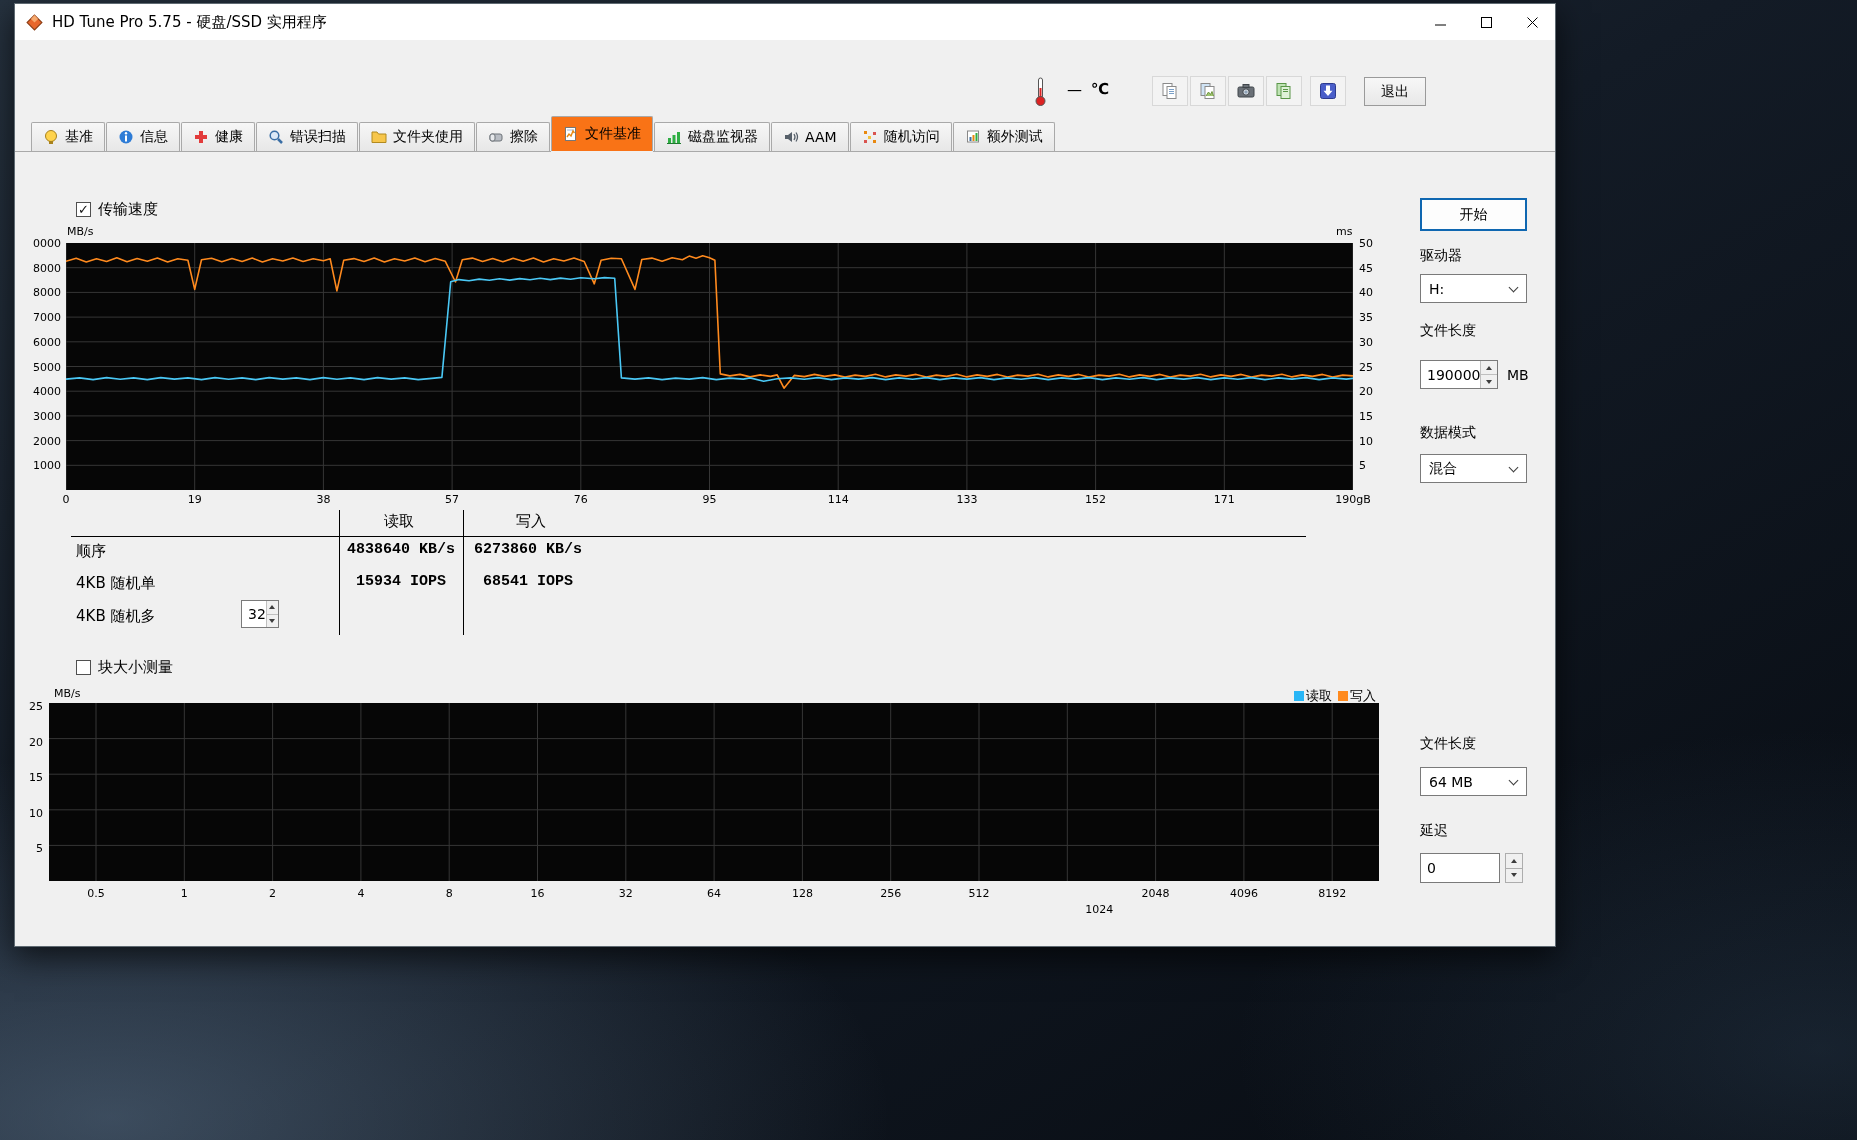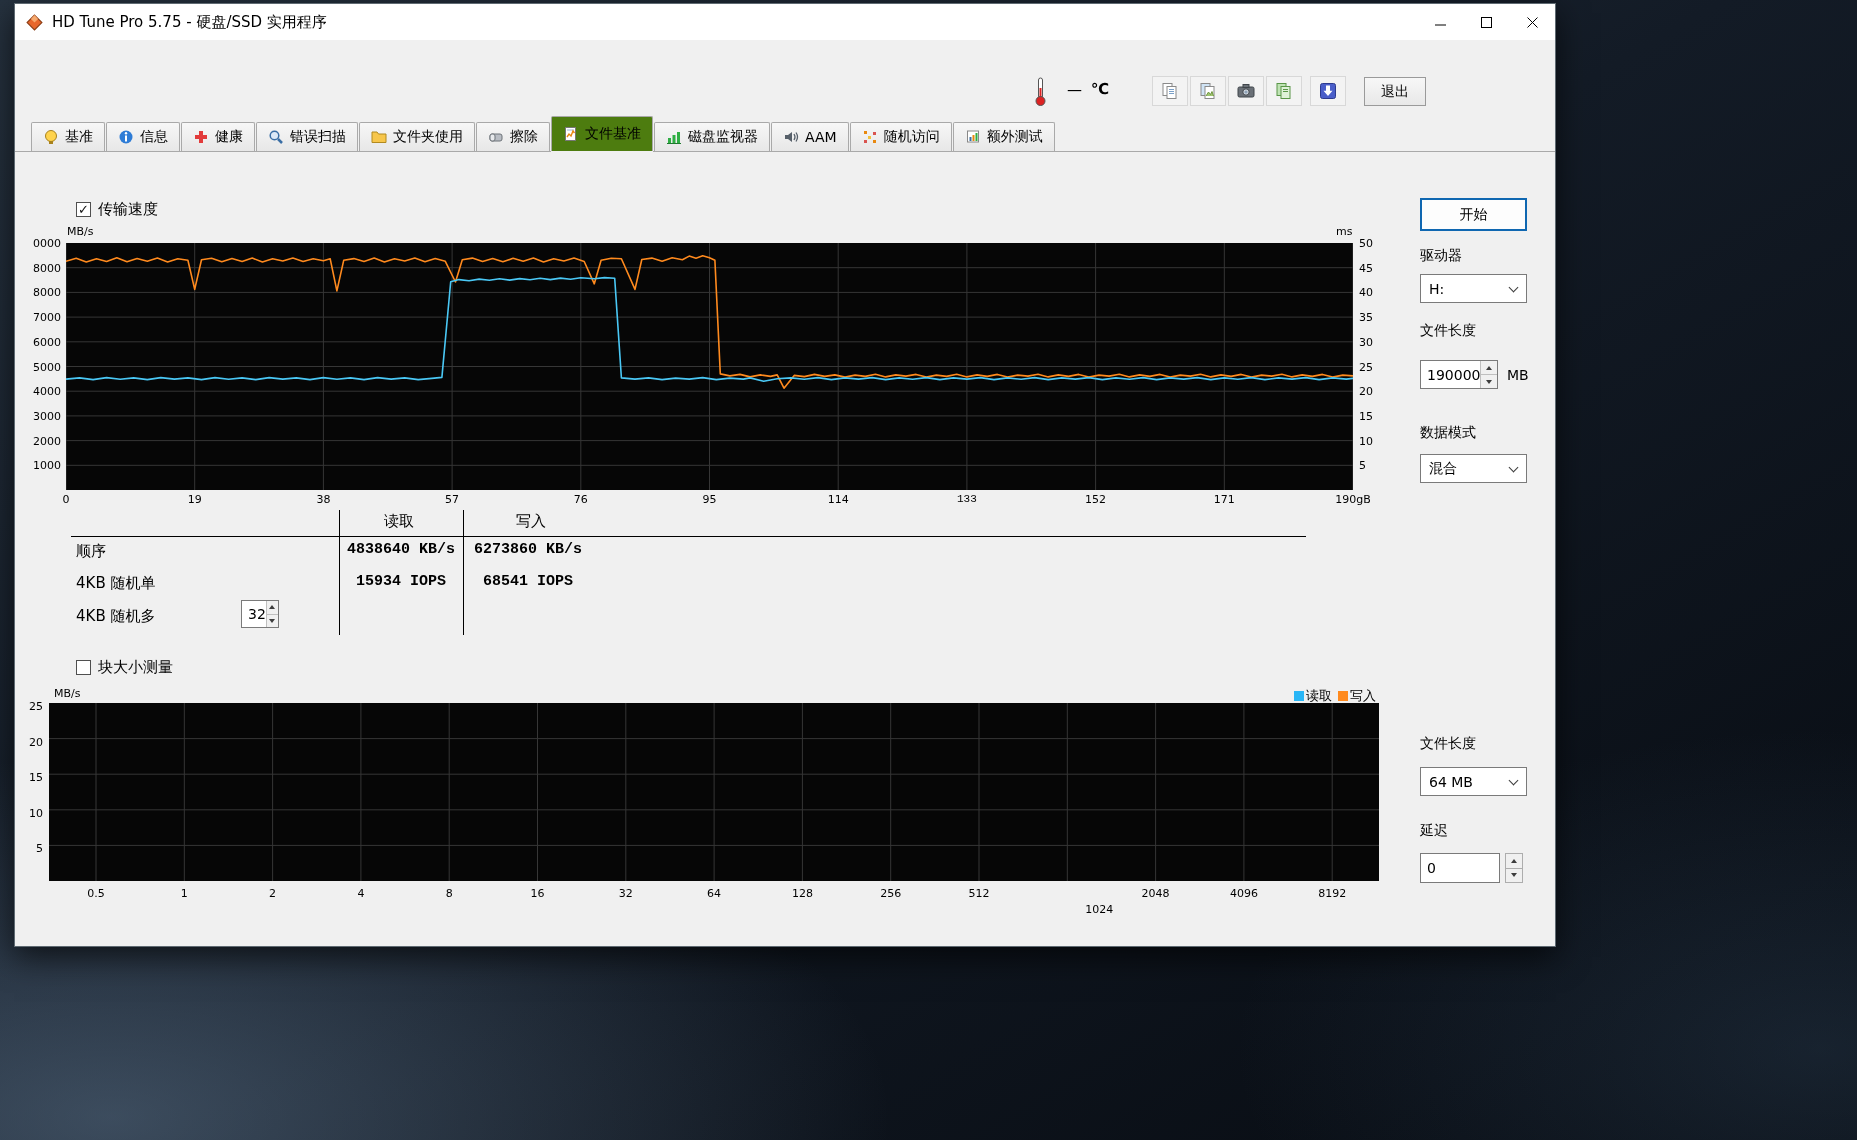--- a/index.html
+++ b/index.html
@@ -31,21 +31,21 @@
 #temp-val{position:absolute;left:1052px;top:13px;font-size:15px}
 #temp-unit{position:absolute;left:1076px;top:12px;font-size:15px;font-weight:700}
 .tool-btn{position:absolute;top:8px;width:36px;height:30px;display:flex;align-items:center;justify-content:center;border:1px solid #d8d8d8;background:#f3f3f3}
 #tb1{left:1137px}#tb2{left:1175px}#tb3{left:1213px}#tb4{left:1251px}#tb5{left:1295px}
 #exit-btn{position:absolute;left:1349px;top:9px;width:62px;height:29px;background:linear-gradient(#f7f7f7,#e8e8e8);
  border:1px solid #9a9a9a;font-size:14px;font-family:inherit}
 
 #tabbar{position:absolute;left:0;top:112px;right:17px;height:35px;display:flex;align-items:flex-end;padding-left:16px;z-index:2}
 .tab{height:29px;display:inline-flex;align-items:center;gap:6px;padding:0 11px;margin-right:1px;font-size:14px;
  background:linear-gradient(#f7f7f7,#e7e7e7);border:1px solid #a9a9a9;border-bottom:none;border-radius:2px 2px 0 0;white-space:nowrap}
-.tab.active{height:35px;background:#4d7c0f;position:relative;z-index:3;box-shadow:0 2px 0 #f0f0f0}
+.tab.active{height:35px;background:#f97316;position:relative;z-index:3;box-shadow:0 2px 0 #f0f0f0}
 .ticon{width:16px;height:16px;display:inline-flex}
 
 #content{position:absolute;left:0;top:147px;right:0;bottom:0;background:#f0f0f0;border-top:1px solid #a9a9a9}
 .cbwrap{position:absolute;display:flex;align-items:center;gap:7px;font-size:15px}
 #cb1-wrap{left:61px;top:48px}
 #cb2-wrap{left:61px;top:506px}
 .cb{width:15px;height:15px;background:#fff;border:1px solid #4f4f4f;display:inline-flex;align-items:center;justify-content:center;
  font-size:13px;line-height:1;color:#111}
 .axis-unit{position:absolute;font-size:11px}
 #c1-unit-left{left:52px;top:73px}
@@ -359,21 +359,21 @@
           <span style="top: 222.3px; left: 0px; transform: translateY(-50%);">5</span>
         </div>
     <div class="ticks" id="c1-x">
           <span style="left: 0px; top: 0px; transform: translateX(-50%);">0</span>
           <span style="left: 128.7px; top: 0px; transform: translateX(-50%);">19</span>
           <span style="left: 257.4px; top: 0px; transform: translateX(-50%);">38</span>
           <span style="left: 386.1px; top: 0px; transform: translateX(-50%);">57</span>
           <span style="left: 514.8px; top: 0px; transform: translateX(-50%);">76</span>
           <span style="left: 643.5px; top: 0px; transform: translateX(-50%);">95</span>
           <span style="left: 772.2px; top: 0px; transform: translateX(-50%);">114</span>
-          <span style="left: 900.9px; top: 0px; transform: translateX(-50%); font-family: Liberation Mono, monospace;">133</span>
+          <span style="left: 900.9px; top: 0px; transform: translateX(-50%);">133</span>
           <span style="left: 1029.6px; top: 0px; transform: translateX(-50%);">152</span>
           <span style="left: 1158.3px; top: 0px; transform: translateX(-50%);">171</span>
           <span style="left: 1287px; top: 0px; transform: translateX(-50%);">190gB</span>
         </div>
 
     <span class="res-head" id="res-h-read">读取</span>
     <span class="res-head" id="res-h-write">写入</span>
     <div class="resline" id="res-hline"></div>
     <div class="resline" id="res-vline1"></div>
     <div class="resline" id="res-vline2"></div>

